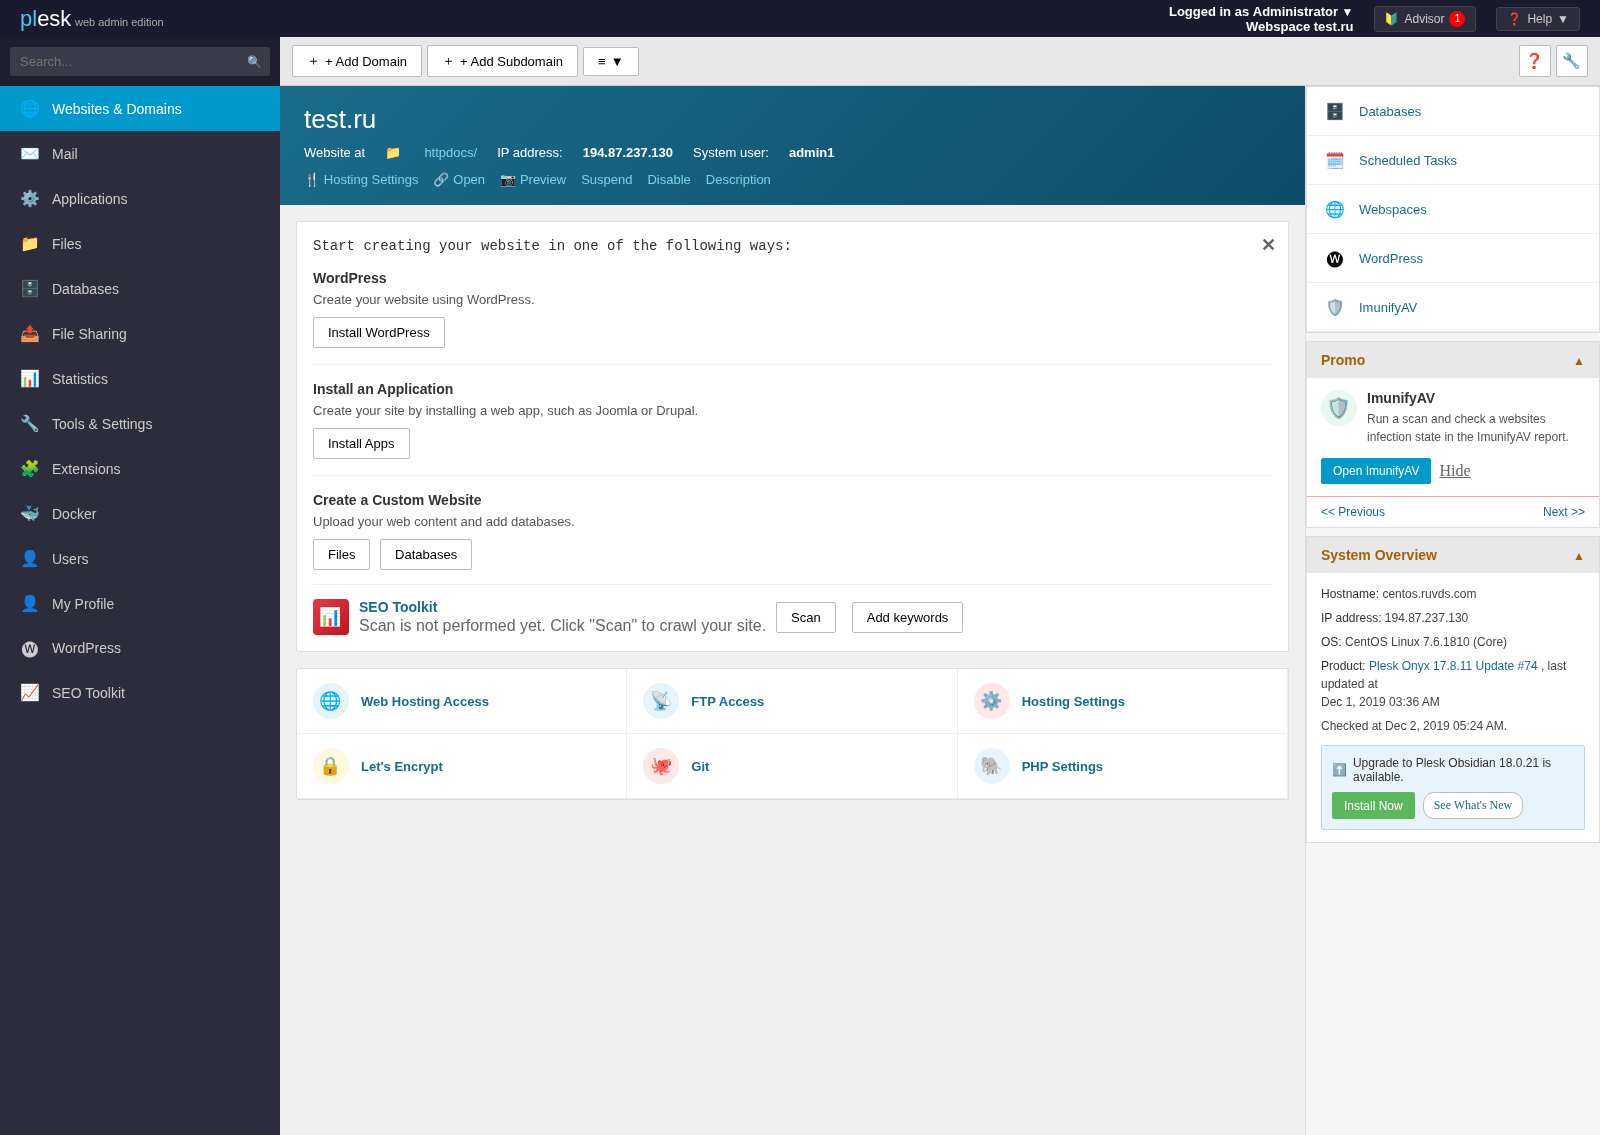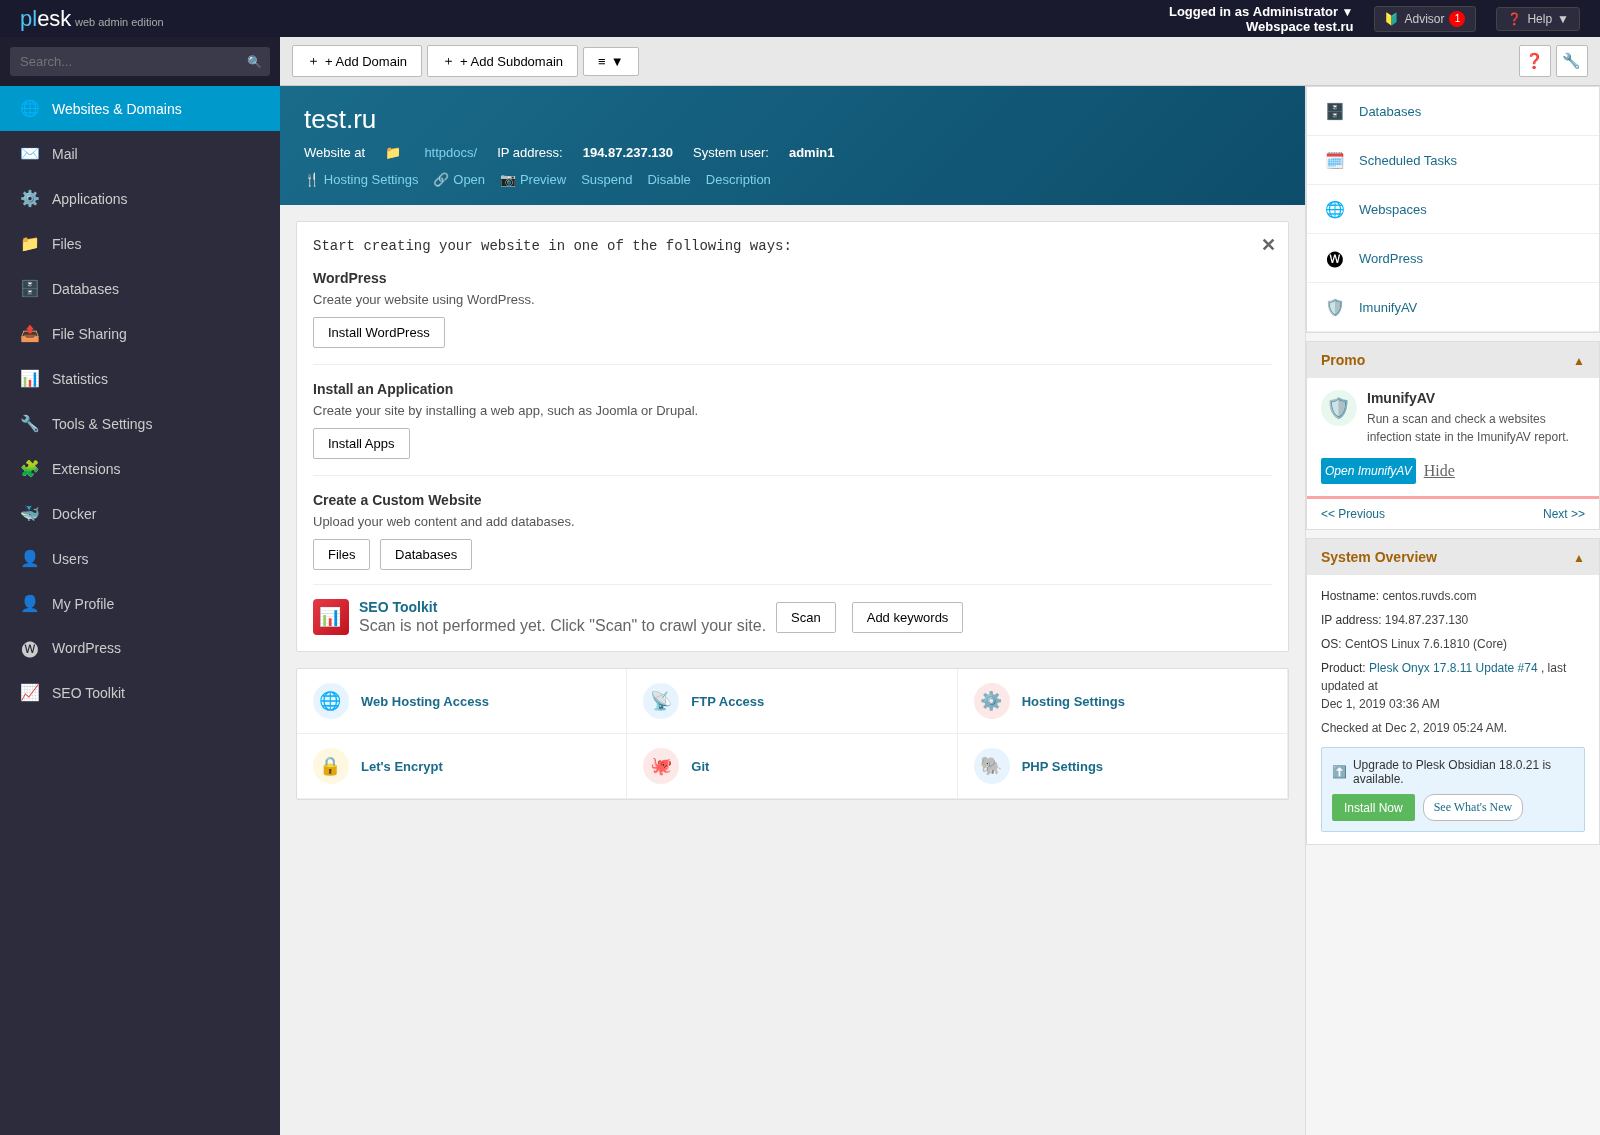--- a/index.html
+++ b/index.html
@@ -272,23 +272,23 @@
     .rp-item a { color: #1a6b8a; text-decoration: none; font-size: 13px; }
     .rp-icon { width: 28px; height: 28px; border-radius: 3px; display: flex; align-items: center; justify-content: center; font-size: 16px; }
 
     
     .promo-content { padding: 12px 14px; }
     .promo-item { display: flex; align-items: flex-start; gap: 10px; margin-bottom: 12px; }
     .promo-icon { width: 36px; height: 36px; border-radius: 50%; display: flex; align-items: center; justify-content: center; font-size: 20px; flex-shrink: 0; }
     .promo-title { font-weight: bold; font-size: 14px; color: #333; margin-bottom: 4px; }
     .promo-desc { font-size: 12px; color: #555; line-height: 1.5; }
     .promo-btns { display: flex; gap: 8px; margin-top: 10px; }
-    .btn-blue { background: #0099cc; color: white; border: none; padding: 6px 4px; cursor: pointer; font-size: 12px; border-radius: 2px; font-style: italic; }
+    .btn-blue { background: #0099cc; color: white; border: none; padding: 6px 12px; cursor: pointer; font-size: 12px; border-radius: 2px; }
     .btn-link { background: none; border: none; color: #666; cursor: pointer; font-size: 16px; text-decoration: underline; font-family: Liberation Serif, serif; }
-    .promo-nav { display: flex; justify-content: space-between; padding: 8px 14px; border-top: 3px solid #fca5a5; }
+    .promo-nav { display: flex; justify-content: space-between; padding: 8px 14px; border-top: 1px solid #fca5a5; }
     .promo-nav a { color: #1a6b8a; text-decoration: none; font-size: 12px; }
 
     
     .sys-content { padding: 12px 14px; }
     .sys-row { font-size: 12px; color: #444; margin-bottom: 6px; line-height: 1.5; }
     .sys-row span.label { color: #333; }
     .sys-row a { color: #1a6b8a; text-decoration: none; }
     .upgrade-box { background: #e8f4fd; border: 1px solid #b8d8ef; padding: 10px; margin-top: 10px; border-radius: 2px; }
     .upgrade-text { font-size: 12px; color: #333; margin-bottom: 8px; display: flex; align-items: center; gap: 6px; }
     .upgrade-btns { display: flex; gap: 8px; }

